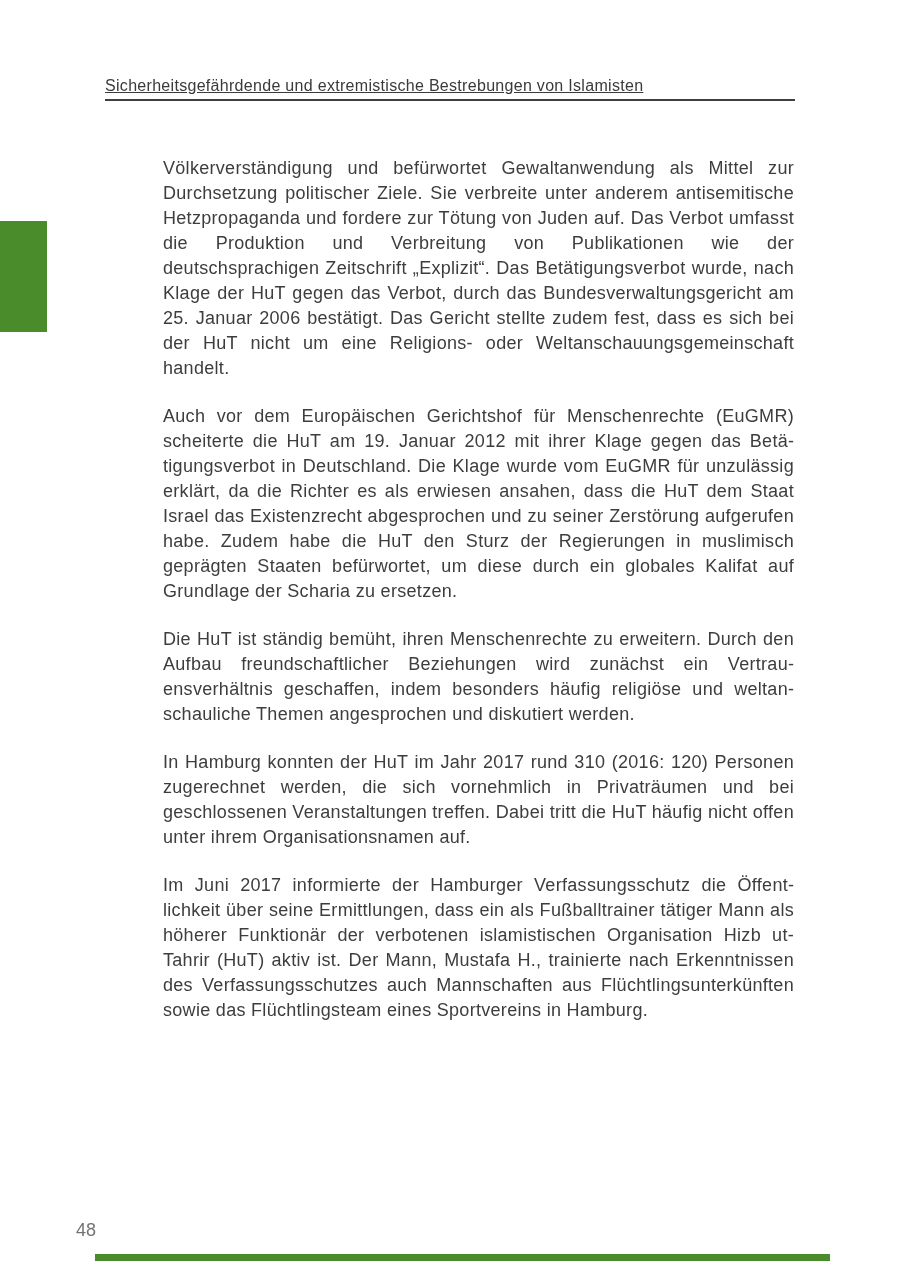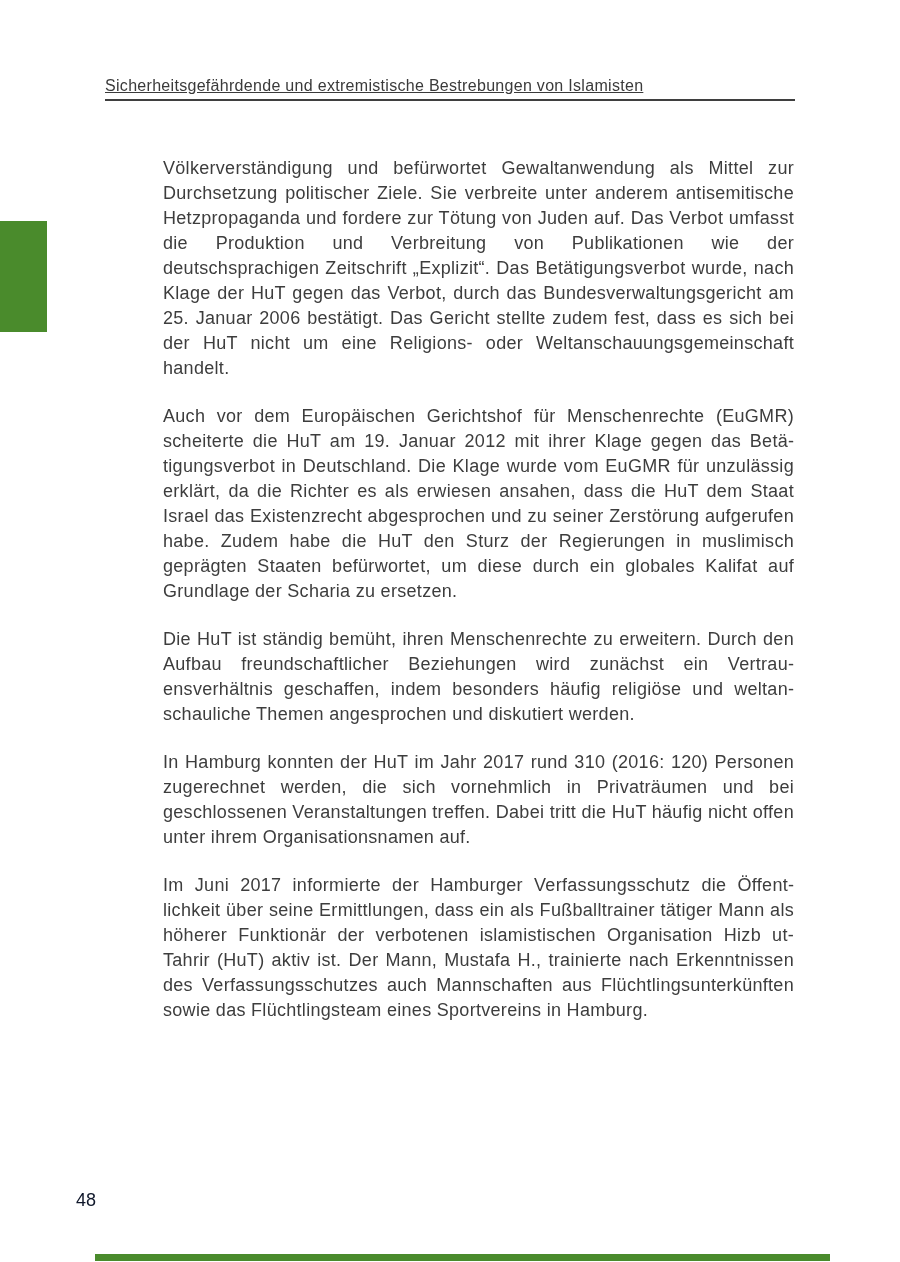--- a/index.html
+++ b/index.html
@@ -55,23 +55,23 @@
     line-height: 25px;
     letter-spacing: 0.3px;
     text-align: justify;
     color: #3d3d3d;
     hyphens: manual;
     -webkit-hyphens: manual;
   }
   .page-number {
     position: absolute;
     left: 76px;
-    top: 1190px;
+    top: 1220px;
     font-size: 18px;
-    color: #0f172a;
+    color: #737373;
   }
   .footer-bar {
     position: absolute;
     left: 95px;
     top: 1254px;
     width: 735px;
     height: 7px;
     background: #4a8b2c;
   }
 </style>

